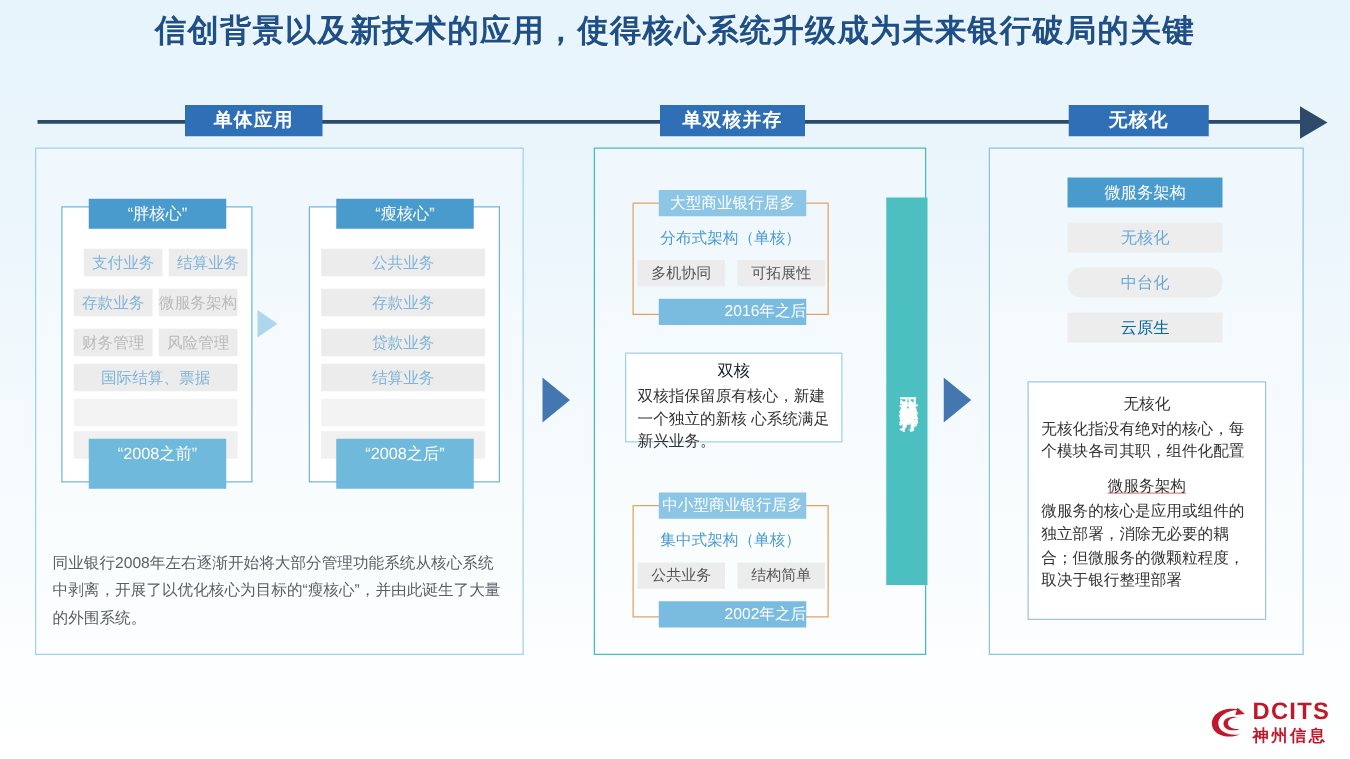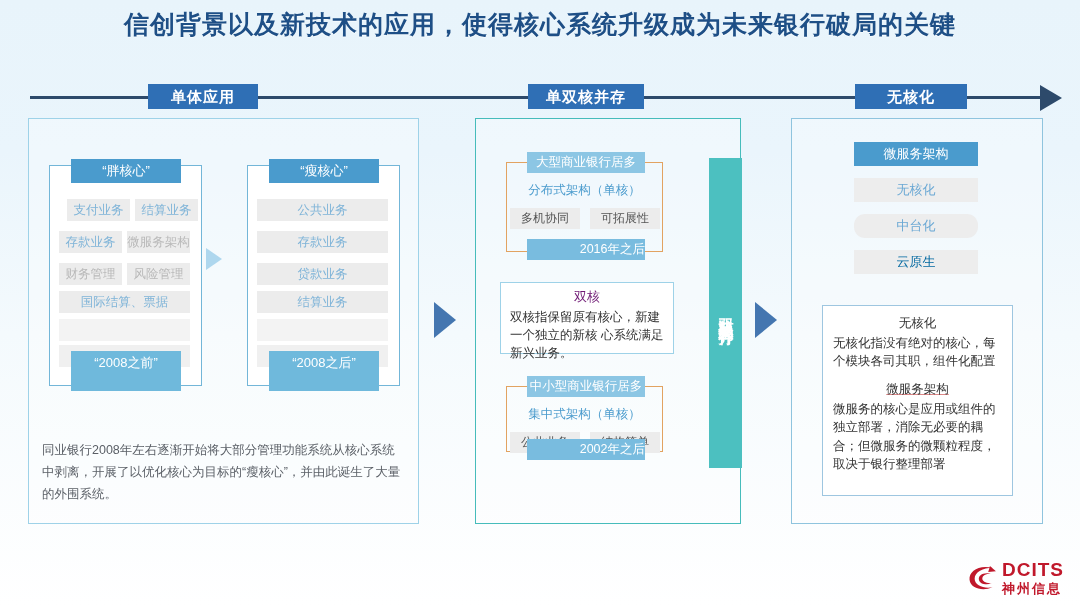--- a/index.html
+++ b/index.html
@@ -93,27 +93,27 @@
     background:#8cc6e4;color:#fff;font-size:12.5px;text-align:center;z-index:3;
   }
   .ofoot{
     position:absolute;left:35px;bottom:0;width:118px;height:21px;line-height:21px;
     background:#79bcdf;color:#fff;font-size:12.5px;text-align:right;z-index:3;
   }
   .osub{position:absolute;left:0;top:30px;width:185px;text-align:center;font-size:12.5px;color:#4a9bcd;}
   .opair{position:absolute;left:18px;top:56px;width:150px;display:flex;justify-content:space-between;}
   .opair .cell{background:#ececec;color:#555;width:70px;height:21px;font-size:12px;}
   .ocard.m1{top:152px;height:108px;}
-  .ocard.m2{top:376px;height:84px;}
+  .ocard.m2{top:394px;height:108px;}
 
   .dualbox{
     position:absolute;left:500px;top:282px;width:172px;height:70px;
     border:1px solid #9ed2e8;background:#fff;
   }
-  .dualbox .dt{text-align:center;font-size:13px;color:#701a75;margin-top:5px;}
+  .dualbox .dt{text-align:center;font-size:13px;color:#0f172a;margin-top:5px;}
   .dualbox .db{font-size:12.5px;color:#333;line-height:1.45;padding:2px 9px 0 9px;}
 
   .vbar{
     position:absolute;left:709px;top:158px;width:33px;height:310px;
     background:#4cc0c0;color:#fff;font-size:15px;font-weight:bold;
     writing-mode:vertical-rl;text-orientation:upright;
     display:flex;align-items:center;justify-content:center;letter-spacing:2px;
   }
 
   

